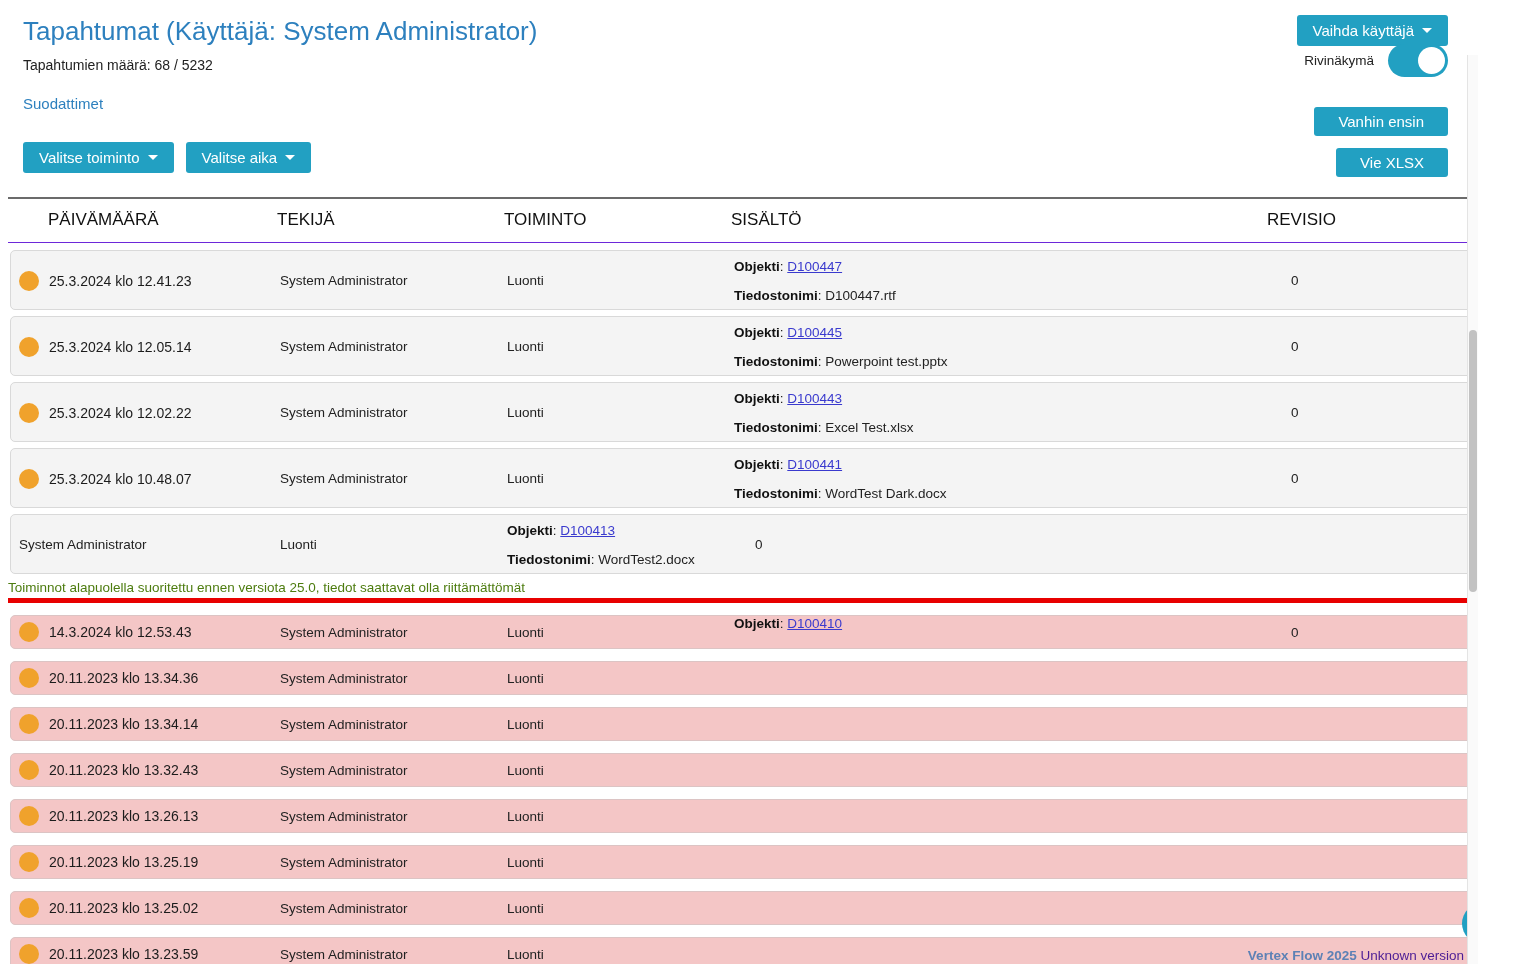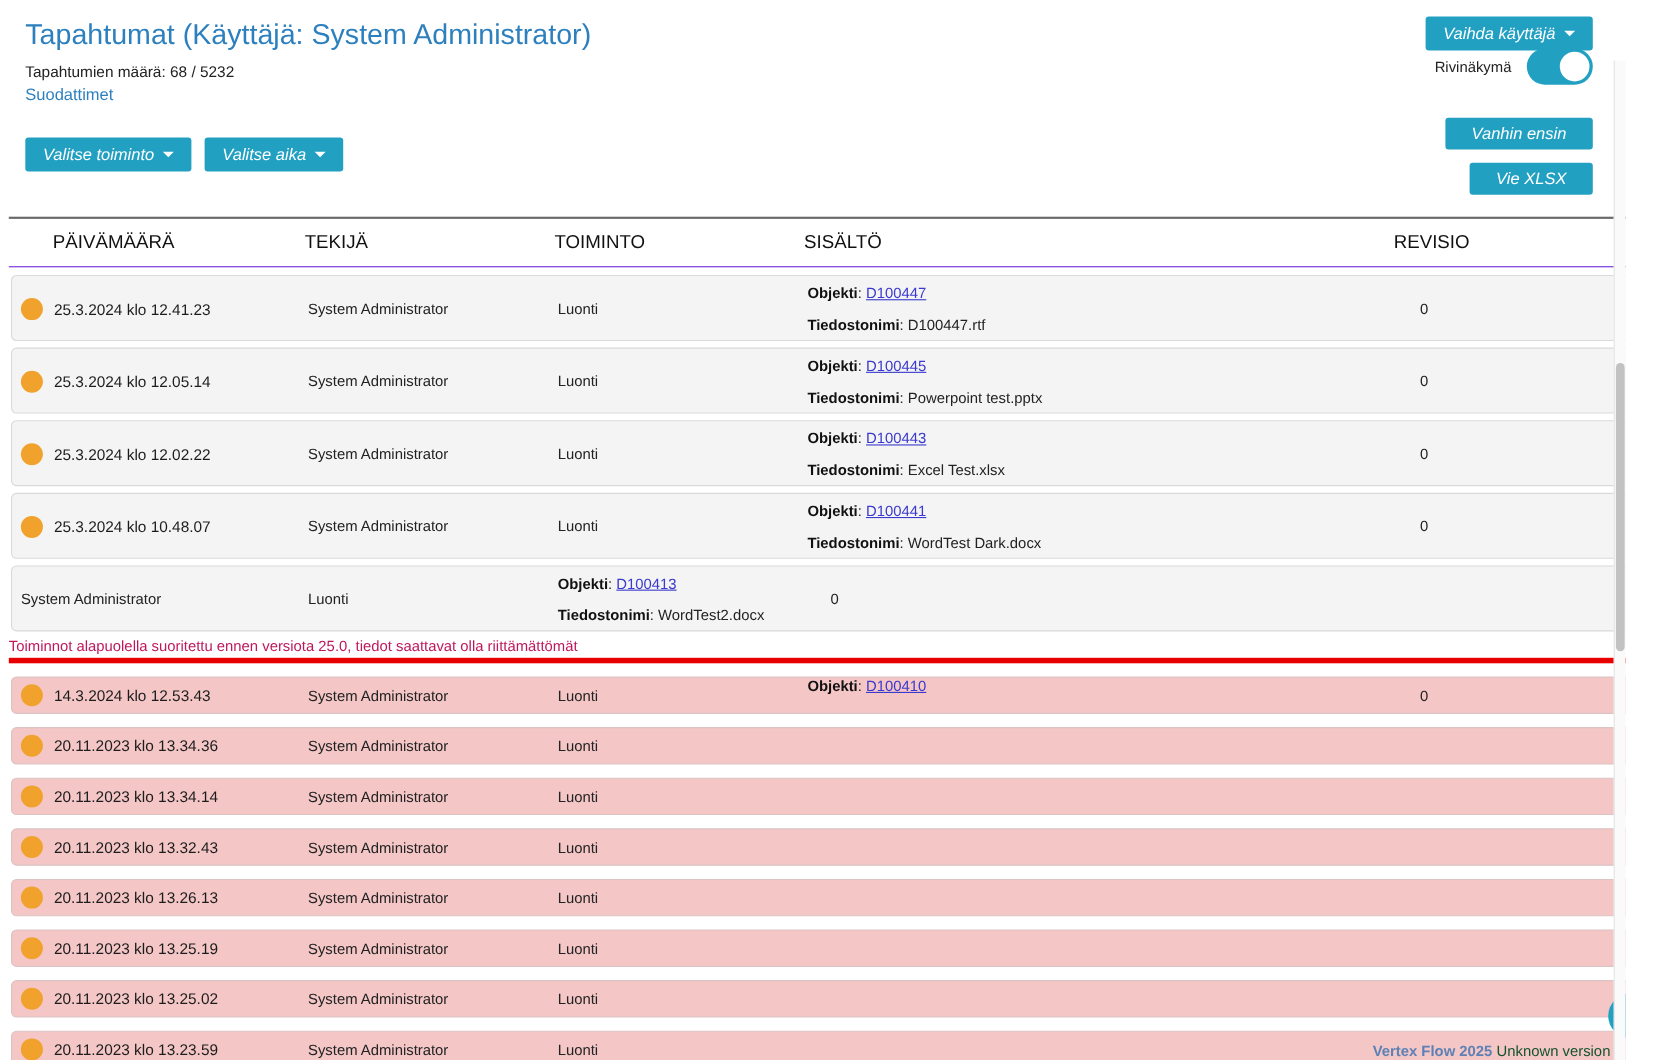--- a/index.html
+++ b/index.html
@@ -2,24 +2,24 @@
 <html><head>
 <meta charset="utf-8">
 <style>
   html,body{margin:0;padding:0;background:#fff;}
   .page{position:relative;width:1478px;height:964px;background:#fff;overflow:hidden;
         font-family:"Liberation Sans",sans-serif;color:#222;}
 
   
   .hdr{position:absolute;left:23px;top:16px;}
   .title{font-size:26px;font-weight:400;color:#2d80be;margin:0 0 10px 0;}
-  .count{font-size:14px;color:#222;margin-bottom:5px;}
+  .count{font-size:14px;color:#222;margin-bottom:22px;}
   .filters-link{font-size:15px;color:#2d80be;cursor:pointer;margin-bottom:28px;display:inline-block;}
   .btn{display:inline-flex;align-items:center;gap:8px;background:#22a0c2;color:#fff;border:none;
-       font-family:"Liberation Sans",sans-serif;font-size:15px;padding:7px 16px;border-radius:3px;cursor:pointer;font-style:italic;}
+       font-family:"Liberation Sans",sans-serif;font-size:15px;padding:7px 16px;border-radius:3px;cursor:pointer;}
   .btn-row{margin:2px 0 14px 0;display:flex;gap:12px;}
   .caret{width:0;height:0;border-left:5px solid transparent;border-right:5px solid transparent;
          border-top:5px solid #fff;display:inline-block;}
   .active-filters{font-size:13.5px;color:#111;}
 
   
   .ctl{position:absolute;right:30px;text-align:right;}
   .ctl-user{top:15px;}
   .ctl-toggle{top:44px;display:flex;align-items:center;gap:14px;}
   .ctl-oldest{top:107px;}
@@ -45,27 +45,27 @@
   .date{font-size:14px;color:#1c1c1c;}
   .c4{display:block !important;padding-top:1px;line-height:29px;font-size:13.5px;}
   .c4 b{color:#111;}
   .obj-link{color:#3a3ace;text-decoration:underline;cursor:pointer;}
   .rev{padding-left:29px !important;font-size:14px;}
 
   .card.pink{background:#f4c6c6;border-color:#dcc4c4;height:34px;margin:0 7px 12px 2px;}
   .card.pink .c4{display:flex !important;align-items:flex-start;padding-top:0;line-height:normal;}
 
   
-  .warning-text{font-size:13.5px;color:#be185d;margin:1px 0 3px 0;}
+  .warning-text{font-size:13.5px;color:#4d7c0f;margin:1px 0 3px 0;}
   .divider{height:5px;background:#e80000;margin:0 0 12px 0;}
 
   
   .footer{position:absolute;right:14px;bottom:1px;font-size:13.5px;z-index:4;}
   .footer .product{font-weight:bold;color:#5d81b5;}
-  .footer .version{color:#14532d;}
+  .footer .version{color:#4c1d95;}
   .fab{position:absolute;left:1462px;top:903px;width:41px;height:41px;border-radius:50%;
        background:#22a0c2;color:#fff;display:flex;align-items:center;justify-content:center;
        font-size:21px;cursor:pointer;z-index:5;}
 
   
   .scrollbar{position:absolute;right:0;top:55px;bottom:0;width:10px;background:#fafafa;
              border-left:1px solid #e4e4e4;z-index:6;}
   .scroll-thumb{position:absolute;left:1px;top:275px;width:8px;height:262px;background:#c2c2c2;border-radius:4px;}
 </style>
 </head>

